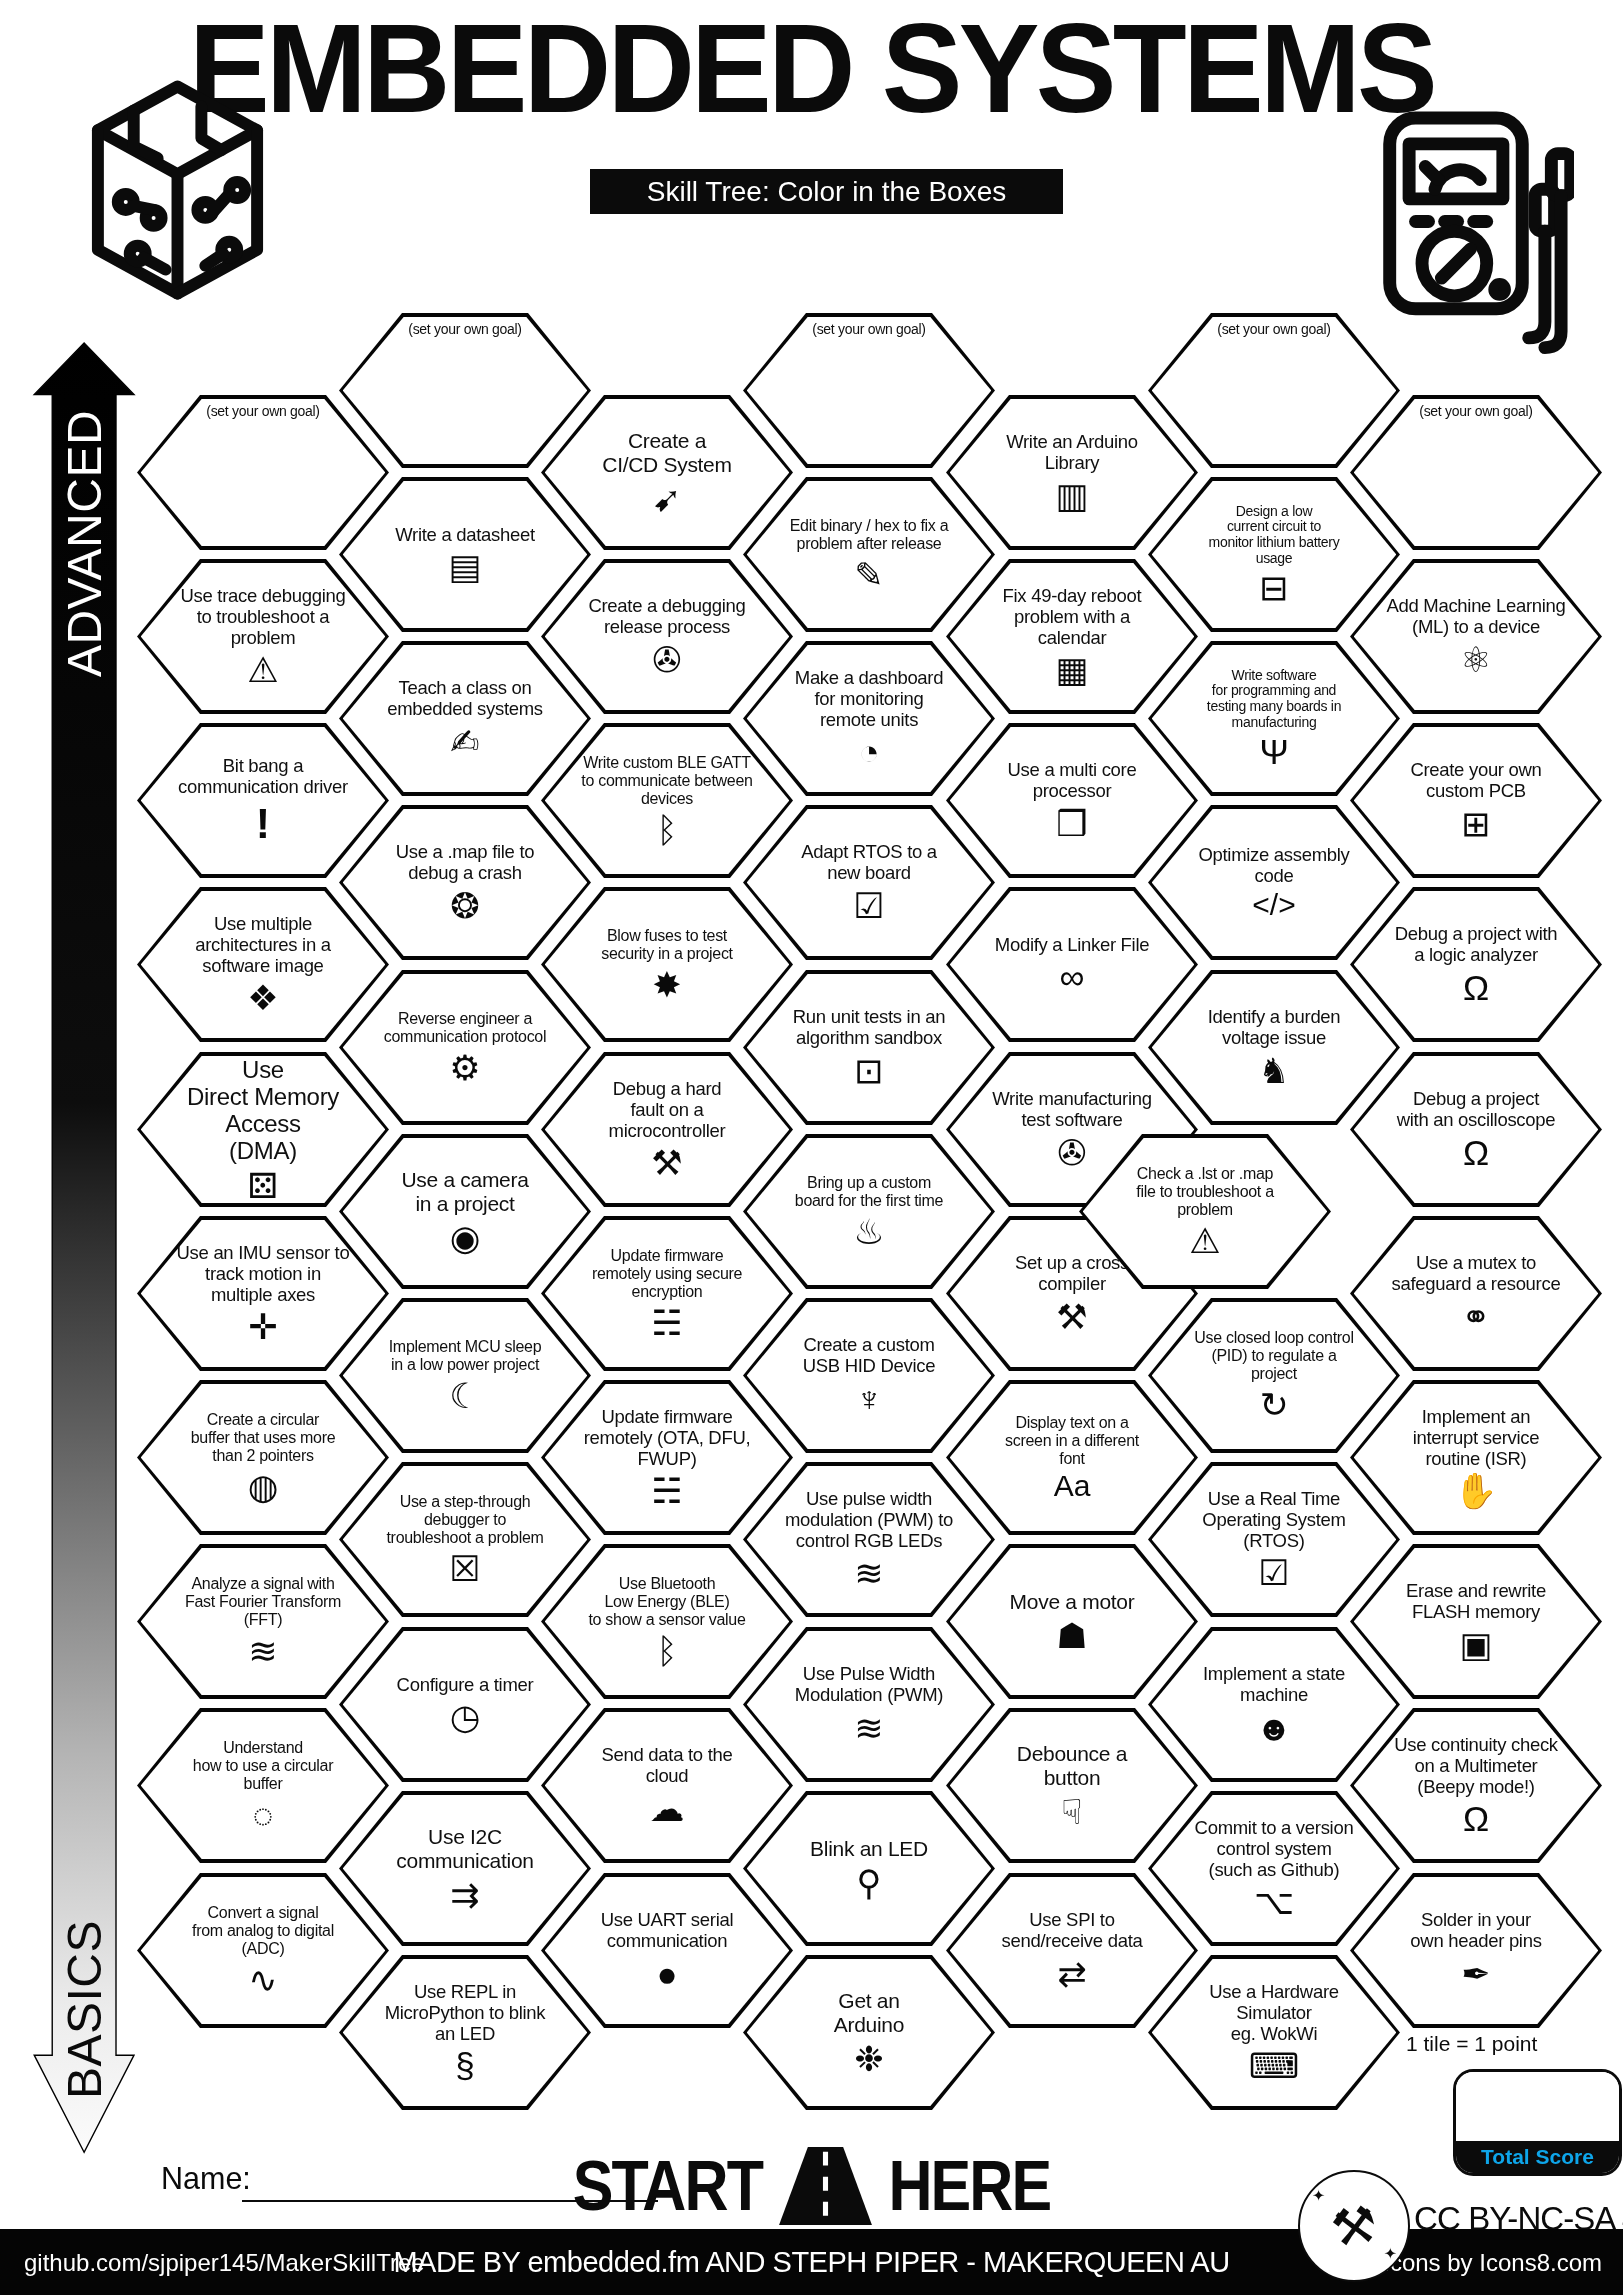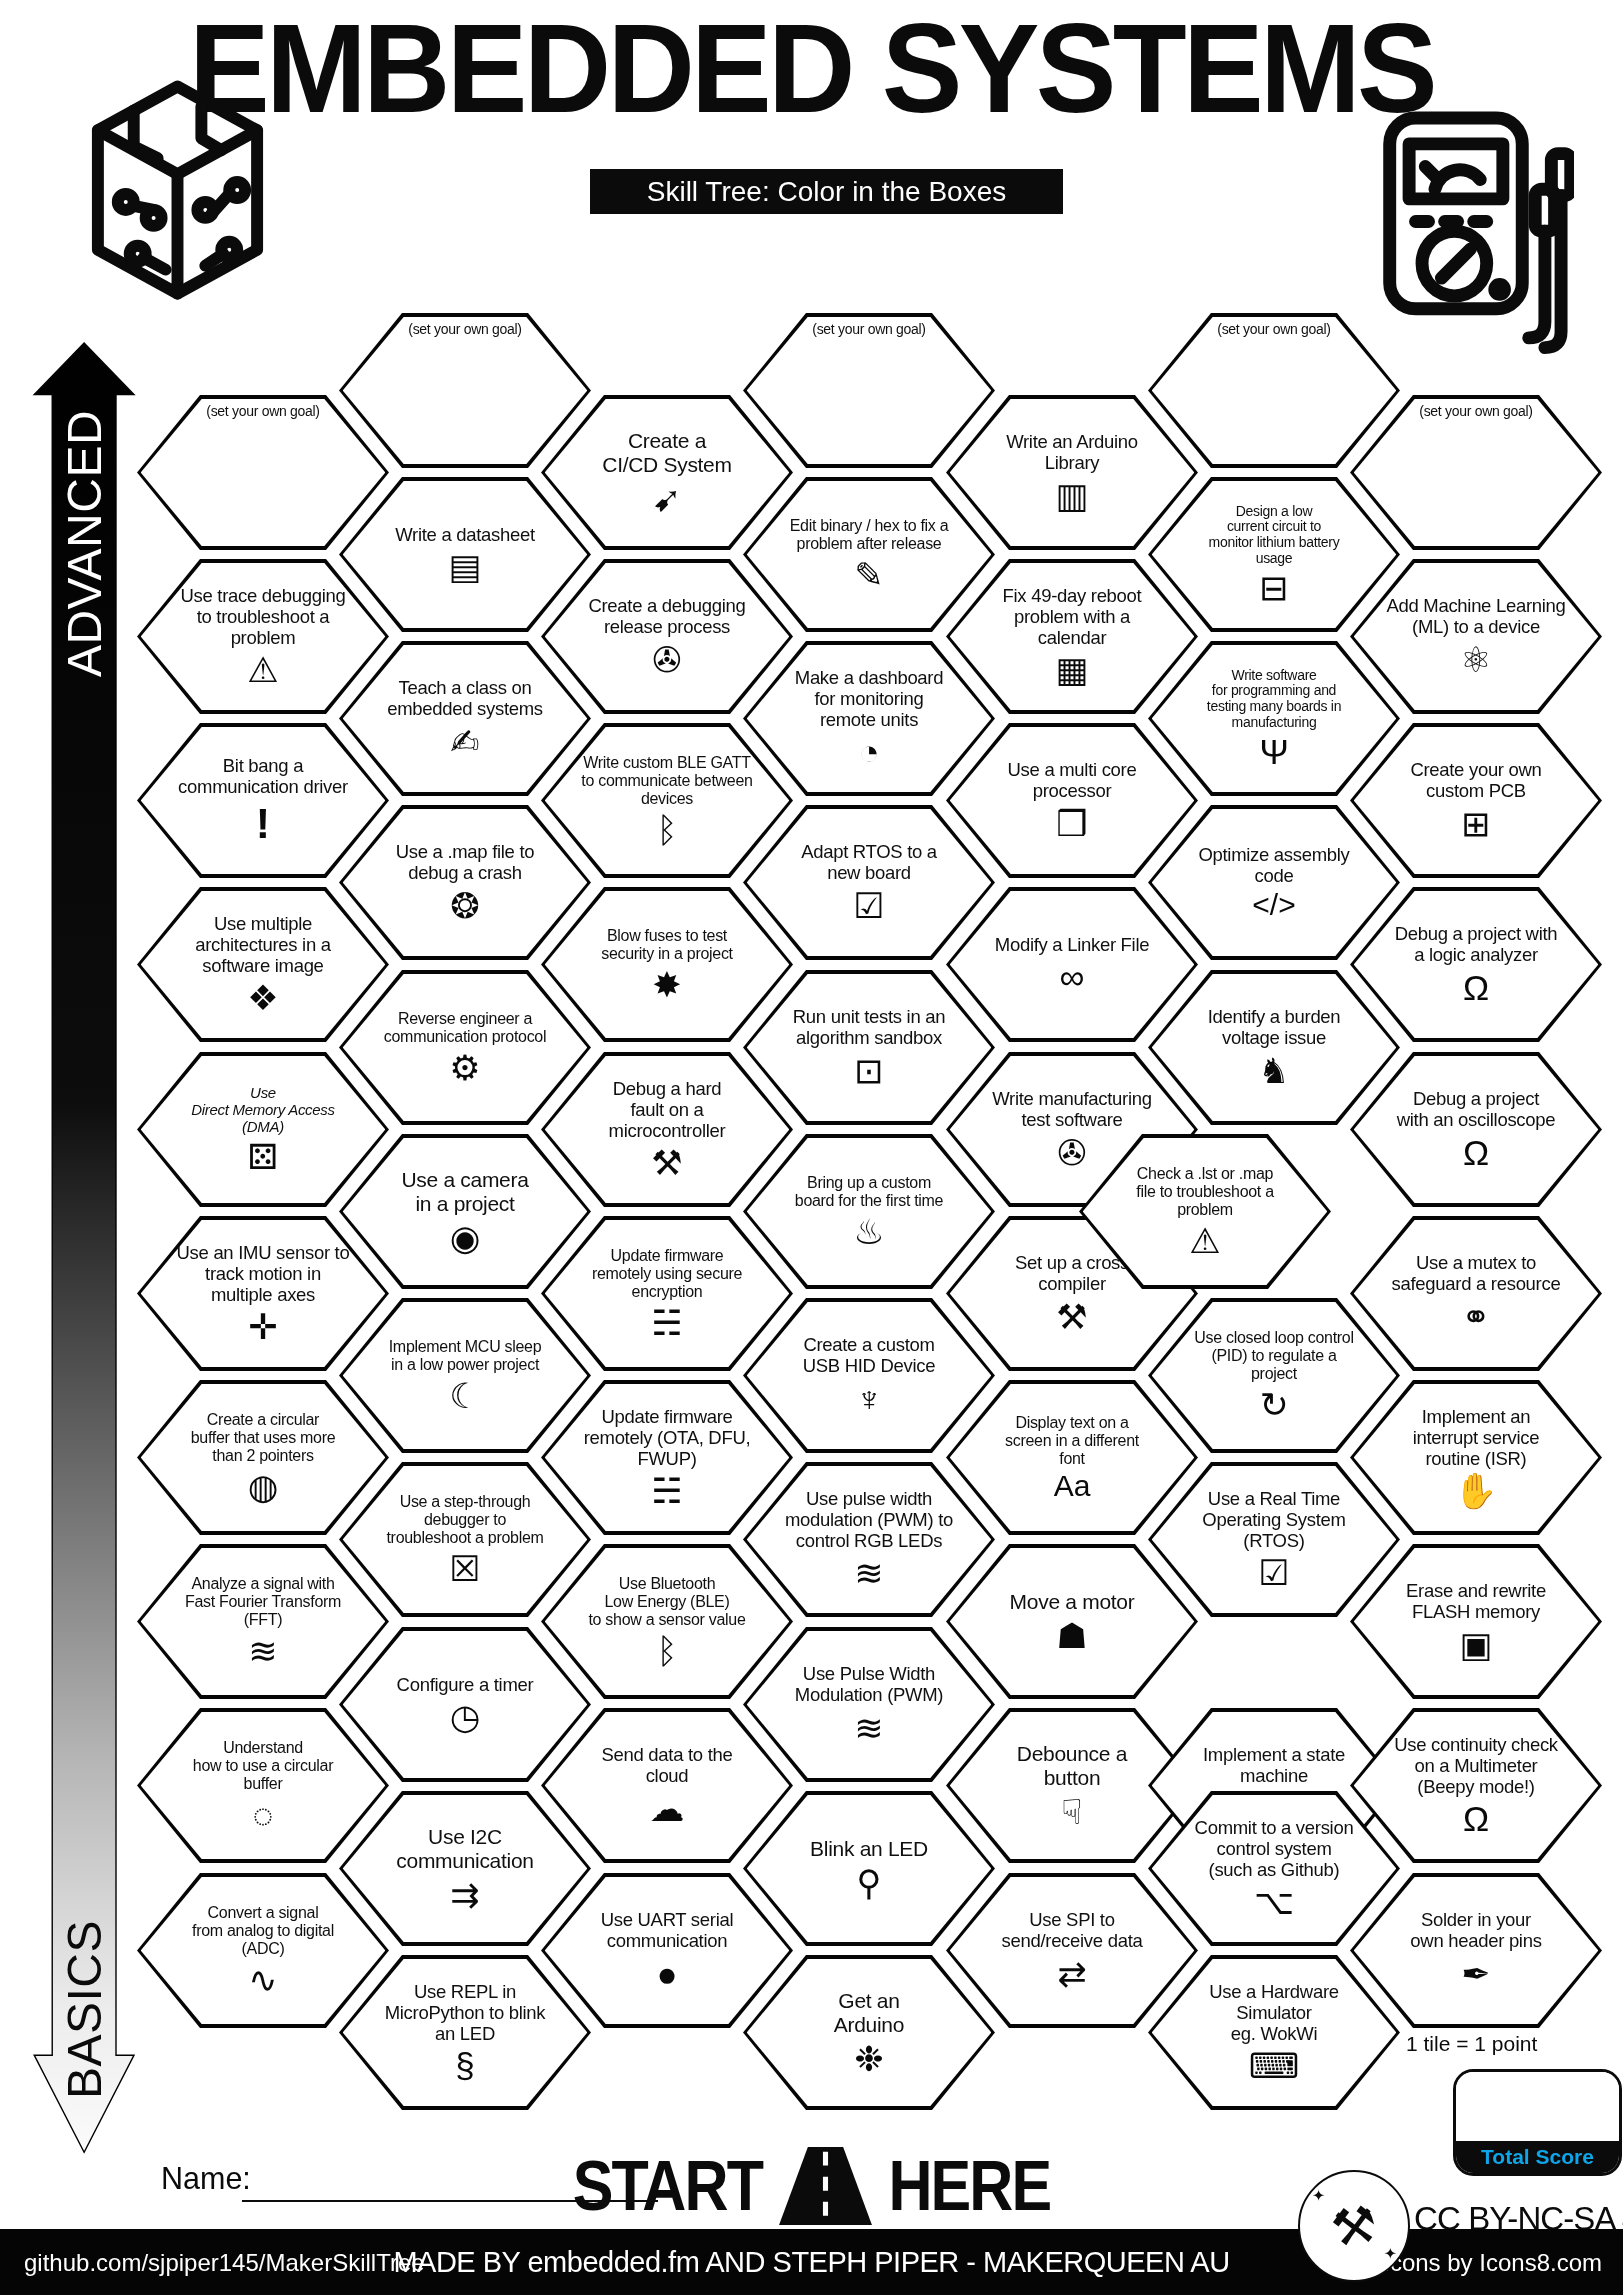--- a/index.html
+++ b/index.html
@@ -162,21 +162,21 @@
           <div class="hx-label" style="font-size: 18.5px;">Use multiple
 architectures in a
 software image</div>
           <div class="hx-icon">❖</div>
         </div>
       </div>
       <div class="hex" style="left: 137px; top: 1052px;">
         <div class="hx-b"></div>
         <div class="hx-w"></div>
         <div class="hx-c">
-          <div class="hx-label" style="font-size: 15px; font-style: italic;">Use
+          <div class="hx-label" style="font-size: 24px;">Use
 Direct Memory Access
 (DMA)</div>
           <div class="hx-icon">⚄</div>
         </div>
       </div>
       <div class="hex" style="left: 137px; top: 1216px;">
         <div class="hx-b"></div>
         <div class="hx-w"></div>
         <div class="hx-c">
           <div class="hx-label" style="font-size: 18.5px;">Use an IMU sensor to
@@ -675,21 +675,21 @@
       <div class="hex" style="left: 1148px; top: 1462px;">
         <div class="hx-b"></div>
         <div class="hx-w"></div>
         <div class="hx-c">
           <div class="hx-label" style="font-size: 18.5px;">Use a Real Time
 Operating System
 (RTOS)</div>
           <div class="hx-icon">☑</div>
         </div>
       </div>
-      <div class="hex" style="left: 1148px; top: 1708px;">
+      <div class="hex" style="left: 1148px; top: 1627px;">
         <div class="hx-b"></div>
         <div class="hx-w"></div>
         <div class="hx-c">
           <div class="hx-label" style="font-size: 18.5px;">Implement a state
 machine</div>
           <div class="hx-icon">☻</div>
         </div>
       </div>
       <div class="hex" style="left: 1148px; top: 1791px;">
         <div class="hx-b"></div>

